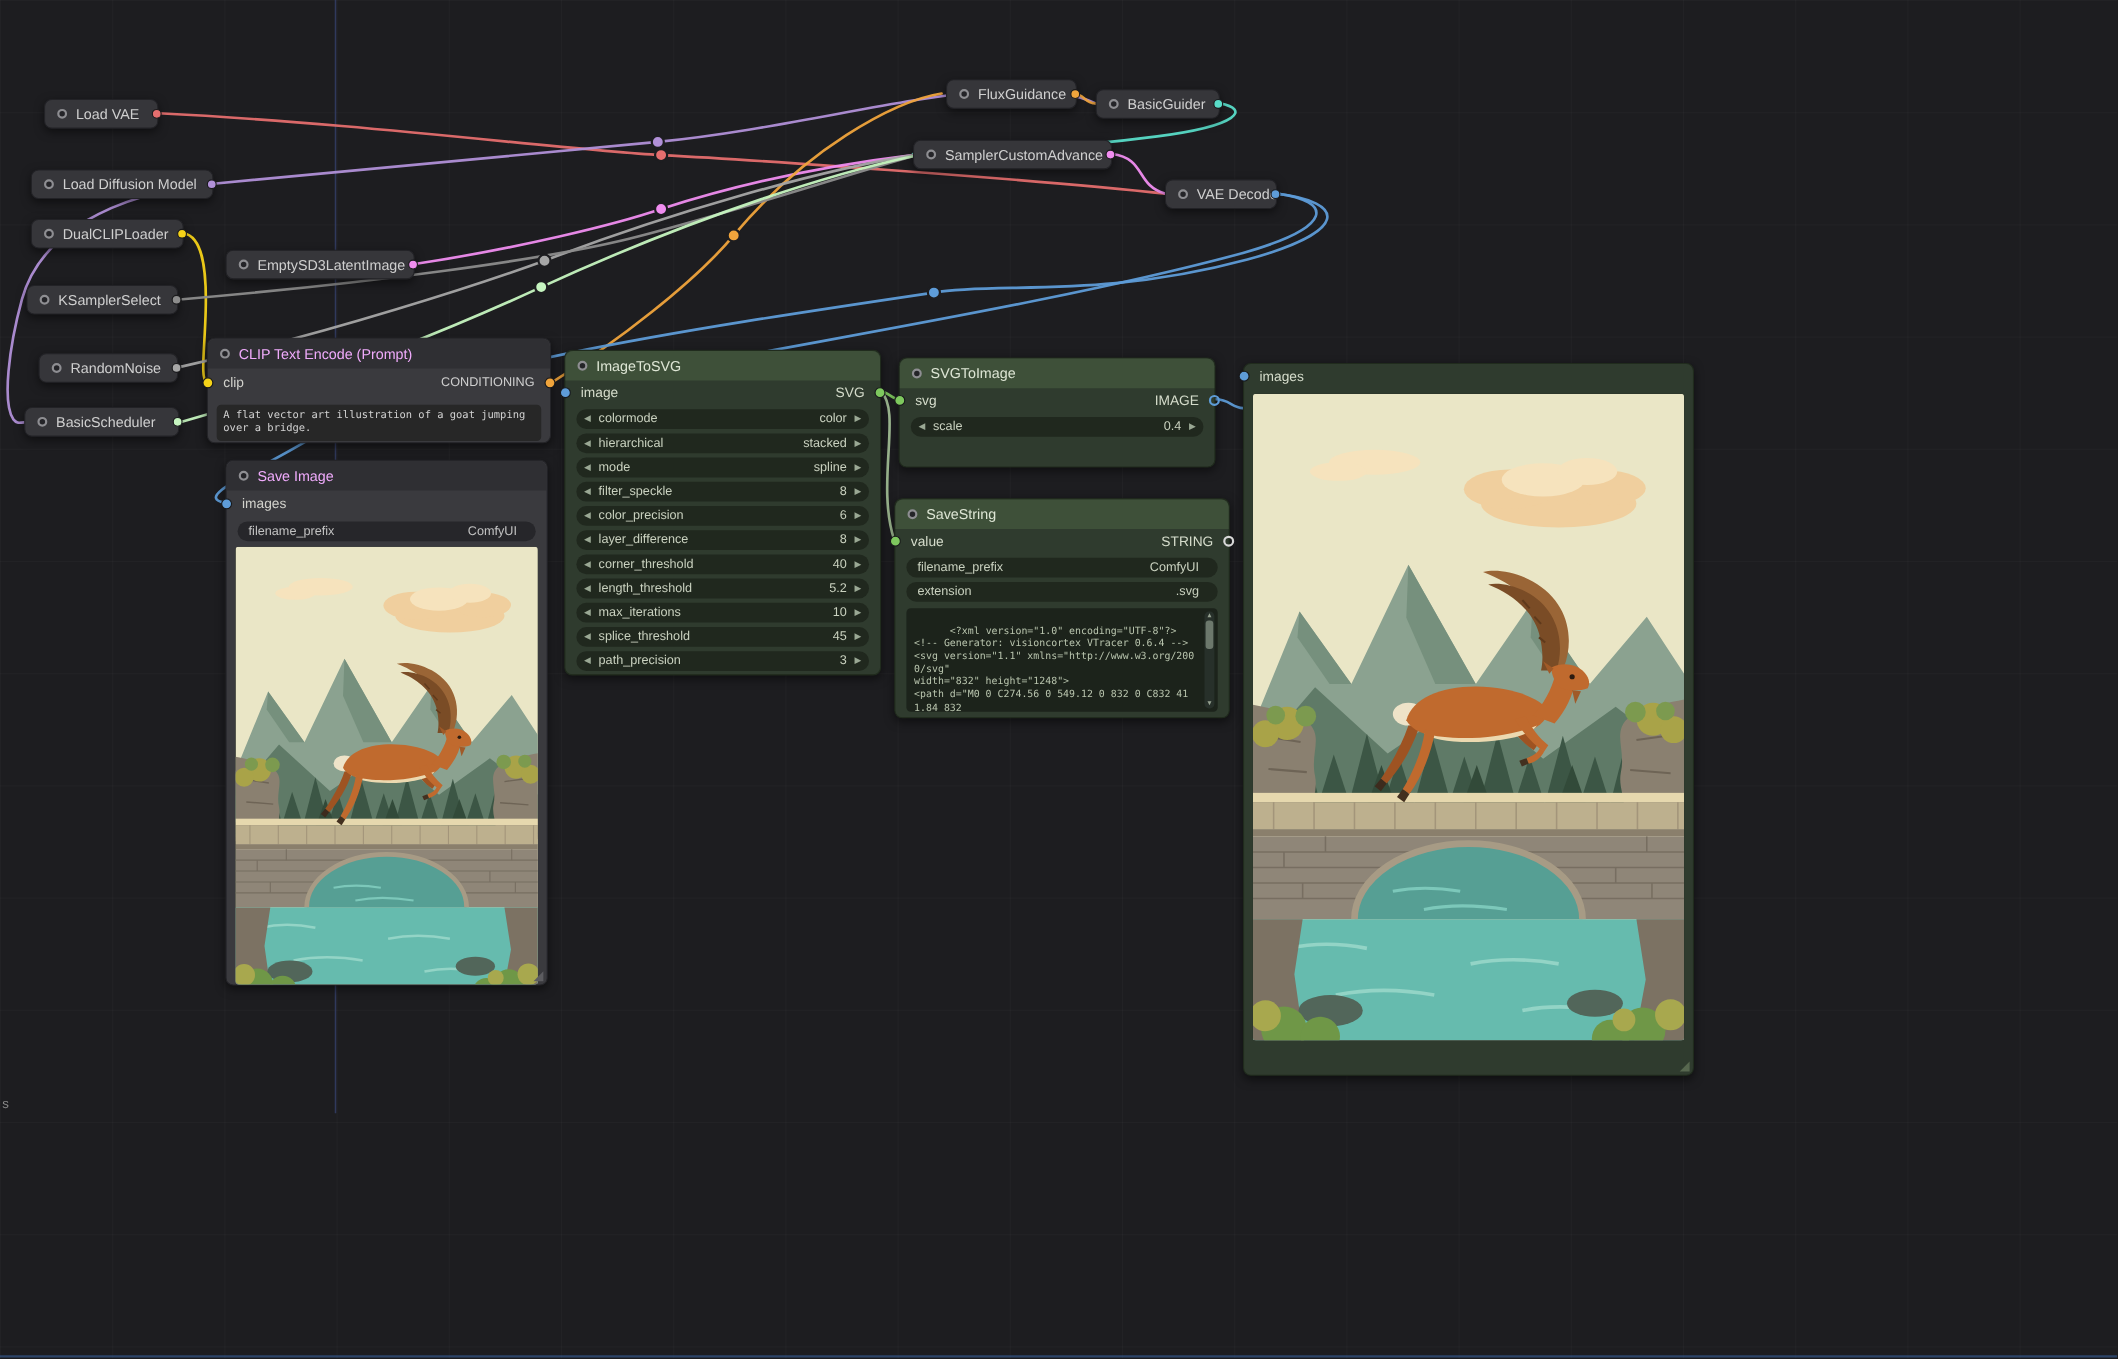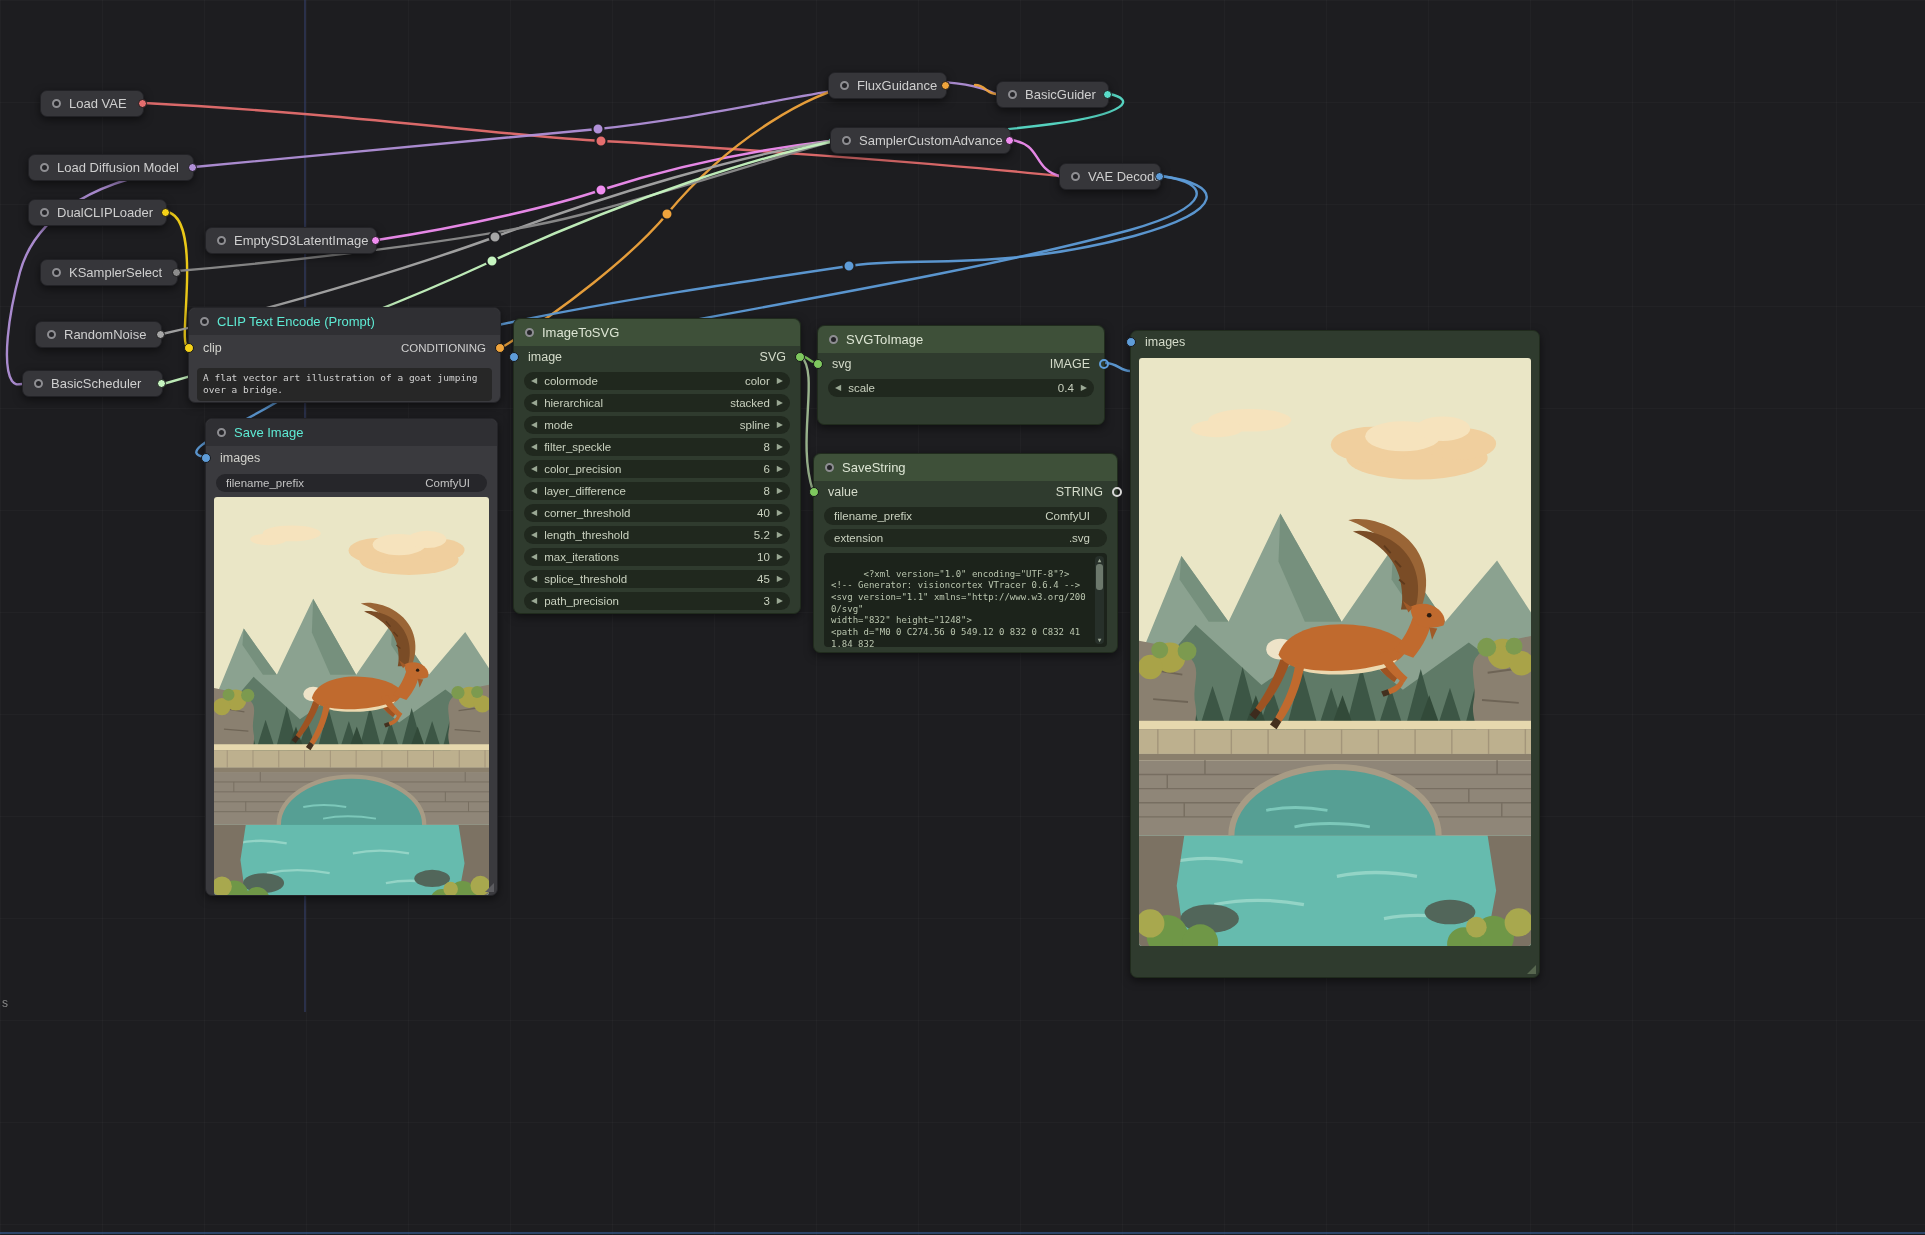--- a/index.html
+++ b/index.html
@@ -14,21 +14,21 @@
   #wires{position:absolute;inset:0;z-index:1;pointer-events:none}
   #wires path{fill:none;stroke-width:2.4;stroke-linecap:round;opacity:.95}
 
   .node{position:absolute;z-index:2;border-radius:7px;box-shadow:0 3px 9px rgba(0,0,0,.5);font-size:13px}
   .collapsed{height:27px;background:#36363a;border:1px solid #222226;display:flex;align-items:center;gap:8px;padding:0 11px;color:#cfcfcf;white-space:nowrap}
   .cdot{width:9px;height:9px;border-radius:50%;background:#242428;border:2px solid #8e8e92;flex:0 0 auto}
   .ctitle{font-size:13px}
   .port-r{position:absolute;right:-4px;top:50%;margin-top:-4.5px;width:9px;height:9px;border-radius:50%;border:1px solid #1a1a1c}
 
   .full{background:#3a3a3e;border:1px solid #242428}
-  .nhead{height:27px;display:flex;align-items:center;gap:8px;padding:0 11px;background:#2f2f33;border-radius:7px 7px 0 0;color:#5eead4}
+  .nhead{height:27px;display:flex;align-items:center;gap:8px;padding:0 11px;background:#2f2f33;border-radius:7px 7px 0 0;color:#f0abfc}
   .green{background:#2f3b2e;border:1px solid #202b1d}
   .green .nhead{background:#3e5039;color:#dde5d4}
 
   .iorow{position:relative;height:22px;display:flex;align-items:center;justify-content:space-between;padding:0 14px;color:#d2d2cc;font-size:12.5px}
   .green .iorow{color:#d5dccb}
   .port{position:absolute;top:50%;width:10px;height:10px;margin-top:-5px;border-radius:50%;background:var(--pc);border:1px solid #17181a}
   .port.in{left:-5px}.port.out{right:-5px}
   .port.hollow{background:transparent;border:2px solid var(--pc)}
 
   .wrow{height:18px;margin:4px 10px;background:#20281e;border-radius:9px;display:flex;align-items:center;padding:0 7px;color:#c9d1bf;font-size:11.5px}
@@ -117,39 +117,39 @@
     <span class="ctitle">DualCLIPLoader</span>
     <span class="port-r" style="background:#f5d218"></span>
   </div>
 
   <div class="node collapsed" style="left:205px;top:227px;width:172px">
     <span class="cdot"></span>
     <span class="ctitle">EmptySD3LatentImage</span>
     <span class="port-r" style="background:#f08df0"></span>
   </div>
 
-  <div class="node collapsed" style="left:40px;top:259px;width:138px">
+  <div class="node collapsed" style="left:24px;top:259px;width:138px">
     <span class="cdot"></span>
     <span class="ctitle">KSamplerSelect</span>
     <span class="port-r" style="background:#8c8c8c"></span>
   </div>
 
   <div class="node collapsed" style="left:35px;top:321px;width:127px">
     <span class="cdot"></span>
     <span class="ctitle">RandomNoise</span>
     <span class="port-r" style="background:#a6a6a6"></span>
   </div>
 
   <div class="node collapsed" style="left:22px;top:370px;width:141px">
     <span class="cdot"></span>
     <span class="ctitle">BasicScheduler</span>
     <span class="port-r" style="background:#c6f5c0"></span>
   </div>
 
-  <div class="node collapsed" style="left:828px;top:72px;width:119px">
+  <div class="node collapsed" style="left:860px;top:72px;width:119px">
     <span class="cdot"></span>
     <span class="ctitle">FluxGuidance</span>
     <span class="port-r" style="background:#f0a43c"></span>
   </div>
 
   <div class="node collapsed" style="left:996px;top:81px;width:113px">
     <span class="cdot"></span>
     <span class="ctitle">BasicGuider</span>
     <span class="port-r" style="background:#59dcc8"></span>
   </div>

